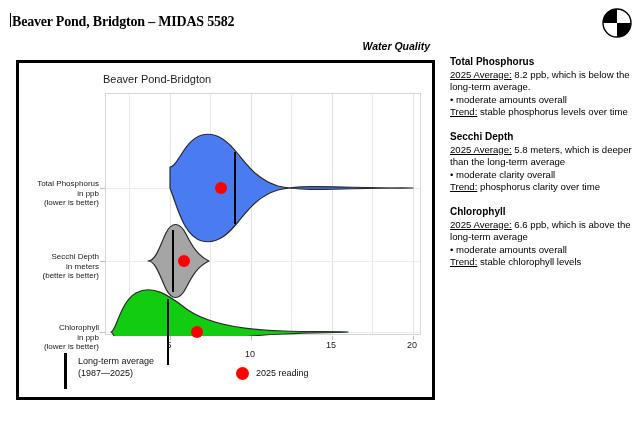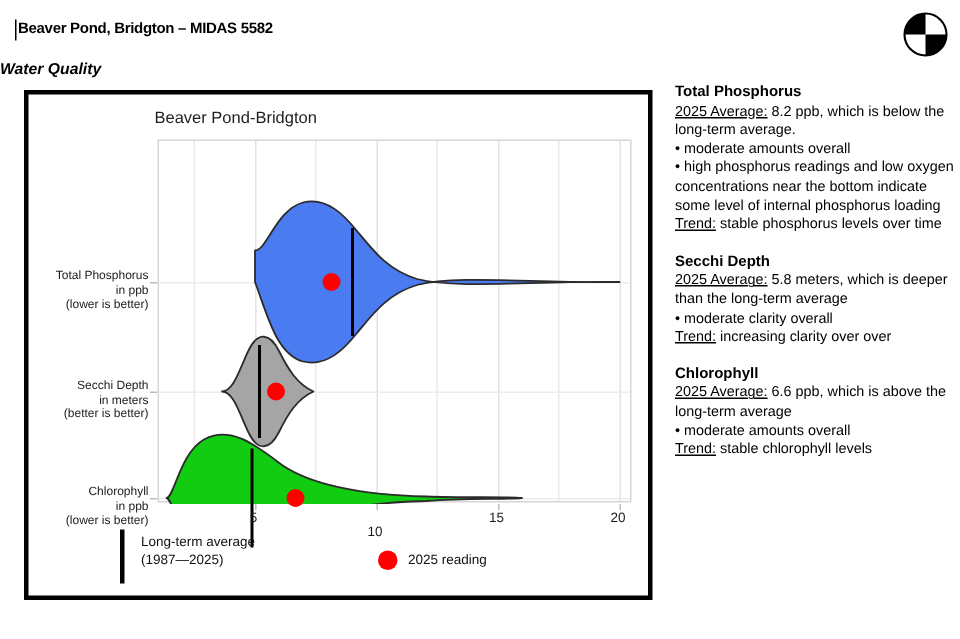--- a/index.html
+++ b/index.html
@@ -7,30 +7,31 @@
     width:640px;height:426px;
     background:#ffffff;
     font-family:"Liberation Sans", sans-serif;
     color:#000;
     position:relative;
     overflow:hidden;
   }
   
   #page-title{
     position:absolute;left:12px;top:14px;
-    font-size:10px;font-weight:bold;letter-spacing:-0.2px;
+    font-size:14px;font-weight:bold;letter-spacing:-0.2px;
     white-space:nowrap;
+    font-family:Liberation Serif, serif;
   }
   #title-caret{
     position:absolute;left:10px;top:13px;
     width:1px;height:14px;background:#000;
   }
   #subtitle{
     position:absolute;left:0;top:40px;width:430px;
-    text-align:left;
+    text-align:right;
     font-size:10.5px;font-style:italic;font-weight:bold;
   }
   
   #logo{
     position:absolute;right:8px;top:8px;
     width:30px;height:30px;
   }
   
   #chart-panel{
     position:absolute;left:16px;top:60px;
@@ -85,21 +86,21 @@
   .meanbar{
     position:absolute;background:#000;width:2px;
   }
   .reading-dot{
     position:absolute;width:12px;height:12px;border-radius:50%;
     background:#ff0000;
   }
   
   #legend{
     position:absolute;left:45px;top:290px;
-    width:330px;height:42px;margin-left:16px;
+    width:330px;height:42px;
   }
   #legend-bar{
     position:absolute;left:0;top:0;width:3px;height:36px;background:#000;
   }
   #legend-avg-text{
     position:absolute;left:14px;top:2px;
     font-size:9px;line-height:12px;color:#111;
   }
   #legend-dot{
     position:absolute;left:172px;top:14px;
@@ -222,34 +223,33 @@
 </div>
 
 <div id="notes">
 
   <div class="note-block">
     <p class="note-head">Total Phosphorus</p>
     <p>
       <span class="u">2025 Average:</span><span> 8.2 ppb, which is below the long-term average.</span>
     </p>
     <p class="bullet">• moderate amounts overall</p>
-    <p class="bullet">• high phosphorus readings and low oxygen concentrations near the bottom indicate some level of internal phosphorus loading</p>
     <p>
       <span class="u">Trend:</span><span> stable phosphorus levels over time</span>
     </p>
   </div>
 
   <div class="note-block">
     <p class="note-head">Secchi Depth</p>
     <p>
       <span class="u">2025 Average:</span><span> 5.8 meters, which is deeper than the long-term average</span>
     </p>
     <p class="bullet">• moderate clarity overall</p>
     <p>
-      <span class="u">Trend:</span><span> increasing clarity over over</span>
+      <span class="u">Trend:</span><span> phosphorus clarity over time</span>
     </p>
   </div>
 
   <div class="note-block">
     <p class="note-head">Chlorophyll</p>
     <p>
       <span class="u">2025 Average:</span><span> 6.6 ppb, which is above the long-term average</span>
     </p>
     <p class="bullet">• moderate amounts overall</p>
     <p>

